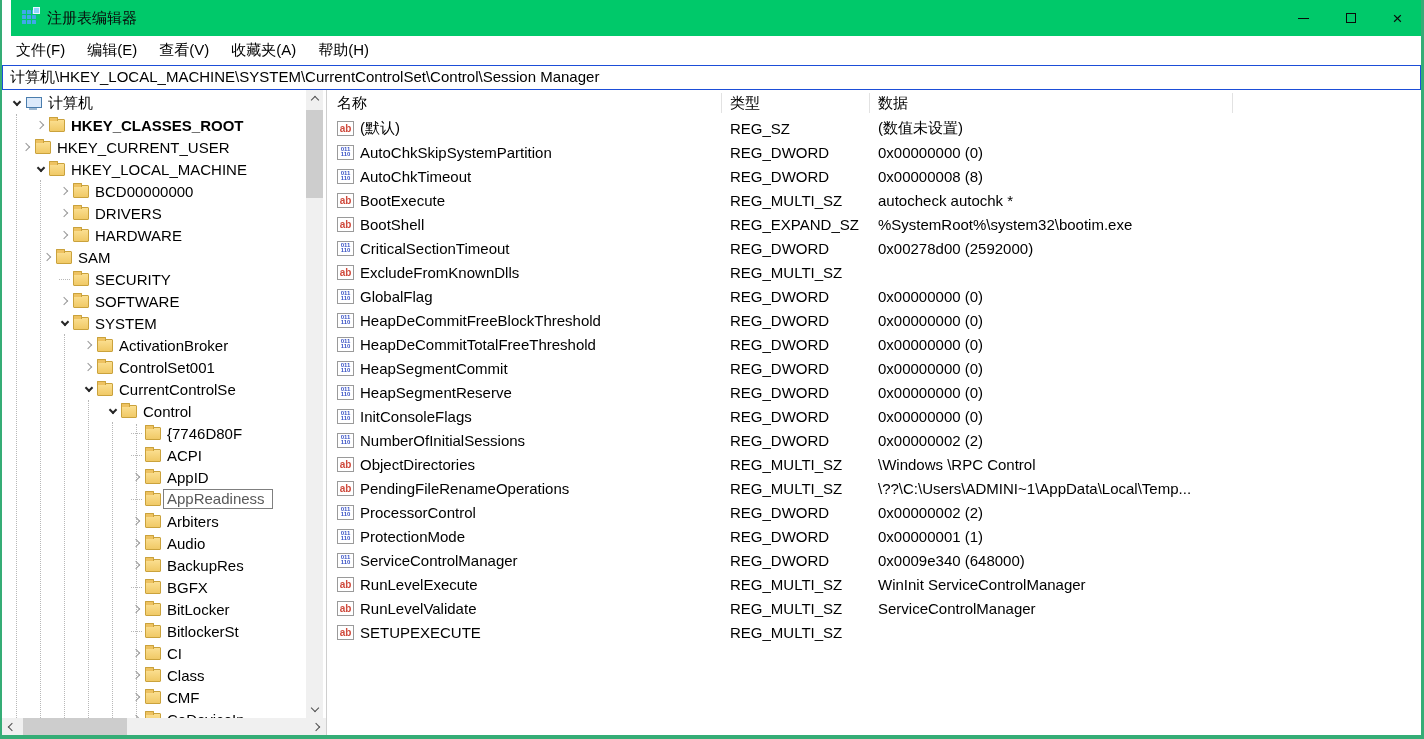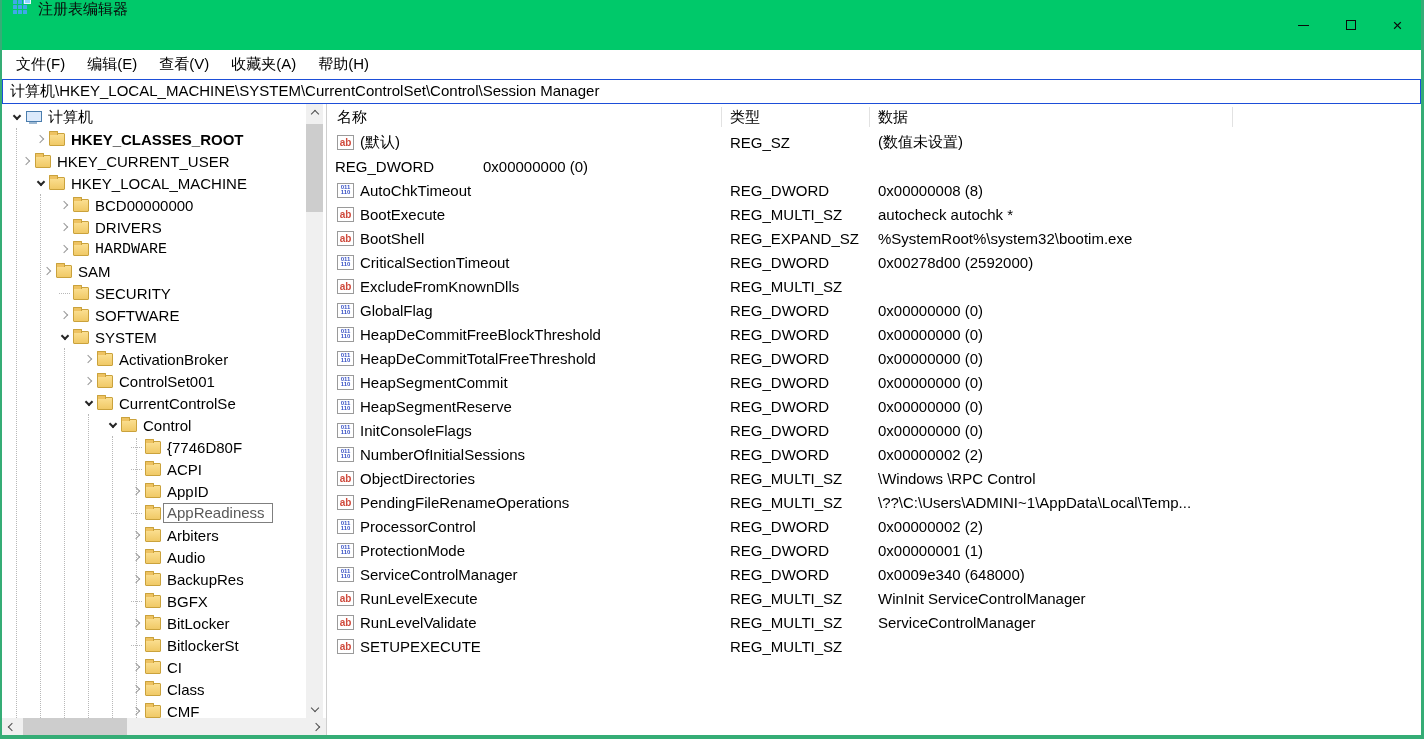--- a/index.html
+++ b/index.html
@@ -2,21 +2,21 @@
 <html style="--title-green: #00c96a; --border-green: #35ad76;"><head>
 <meta charset="utf-8">
 <style>
   * { box-sizing: border-box; }
   html,body { margin:0; padding:0; background:#dcdcdc; }
   body { width:1424px; height:739px; font-family:"Liberation Sans","DejaVu Sans",sans-serif; color:#000; }
   .window { width:1424px; height:739px; background:#fff; display:flex; flex-direction:column;
             border-left:2px solid var(--border-green); border-right:3px solid var(--border-green);
             border-bottom:4px solid var(--border-green); }
   
-  .titlebar { height:50px; background:var(--title-green); display:flex; align-items:flex-start; flex:none; }
+  .titlebar { height:36px; background:var(--title-green); display:flex; align-items:center; flex:none;margin-left:9px; }
   .app-icon { width:16px; height:16px; margin-left:11px; display:grid; grid-template-columns:repeat(3,4px);
               grid-template-rows:repeat(3,4px); gap:1px; position:relative; }
   .app-icon i { background:#3fa9e8; border-radius:0.5px; }
   .app-icon::after { content:""; position:absolute; right:-2px; top:-3px; width:5px; height:5px;
                      background:#8fd4ff; border:1px solid #e8f6ff; }
   .title-text { margin-left:9px; font-size:15px; color:#0a0a0a; }
   .win-controls { margin-left:auto; display:flex; height:100%; }
   .wc { width:47px; height:100%; display:flex; align-items:center; justify-content:center; color:#0a0a0a; }
   .glyph-min { width:11px; height:0; border-top:1px solid #0a0a0a; }
   .glyph-max { width:10px; height:10px; border:1px solid #0a0a0a; }
@@ -168,21 +168,21 @@
             <span class="tree-icon icon-folder"></span>
             <span class="tree-label">BCD00000000</span>
           </div>
           <div class="tree-row" style="padding-left: 54px;">
             <span class="expander">
               <span class="chev-collapsed"></span>
             </span>
             <span class="tree-icon icon-folder"></span>
             <span class="tree-label">DRIVERS</span>
           </div>
-          <div class="tree-row" style="padding-left: 54px; font-family: Liberation Mono, monospace;">
+          <div class="tree-row" style="padding-left: 54px;">
             <span class="expander">
               <span class="chev-collapsed"></span>
             </span>
             <span class="tree-icon icon-folder"></span>
             <span class="tree-label">HARDWARE</span>
           </div>
           <div class="tree-row" style="padding-left: 37px;">
             <span class="expander">
               <span class="chev-collapsed"></span>
             </span>
@@ -366,20 +366,24 @@
       <div id="value-rows">
           <div class="vrow">
             <div class="vc vc-name">
               <span class="vicon string"></span>
               <span>(默认)</span>
             </div>
             <div class="vc vc-type">REG_SZ</div>
             <div class="vc vc-data">(数值未设置)</div>
           </div>
           <div class="vrow">
+            <div class="vc vc-name">
+              <span class="vicon dword"></span>
+              <span>AutoChkSkipSystemPartition</span>
+            </div>
             <div class="vc vc-type">REG_DWORD</div>
             <div class="vc vc-data">0x00000000 (0)</div>
           </div>
           <div class="vrow">
             <div class="vc vc-name">
               <span class="vicon dword"></span>
               <span>AutoChkTimeout</span>
             </div>
             <div class="vc vc-type">REG_DWORD</div>
             <div class="vc vc-data">0x00000008 (8)</div>

